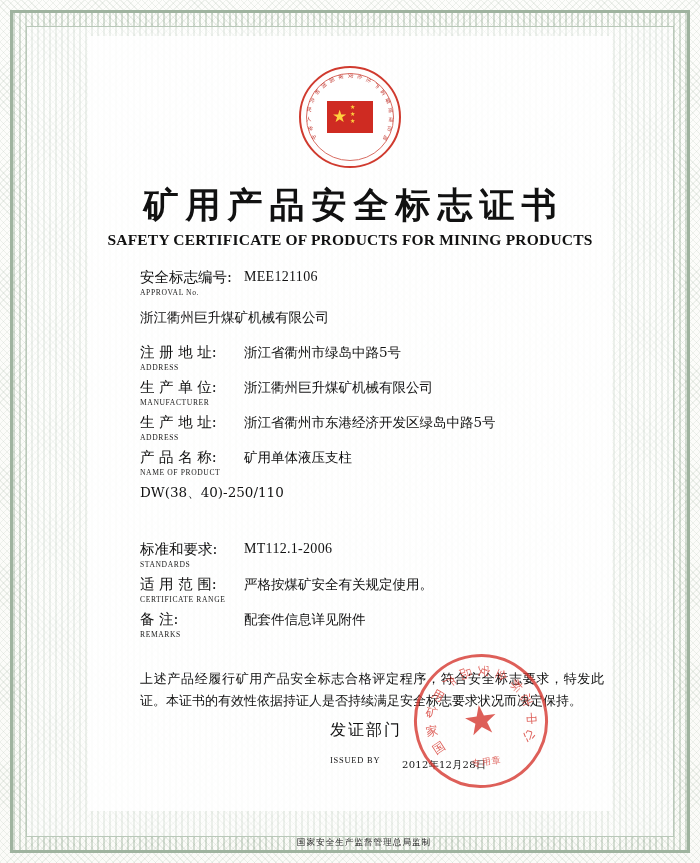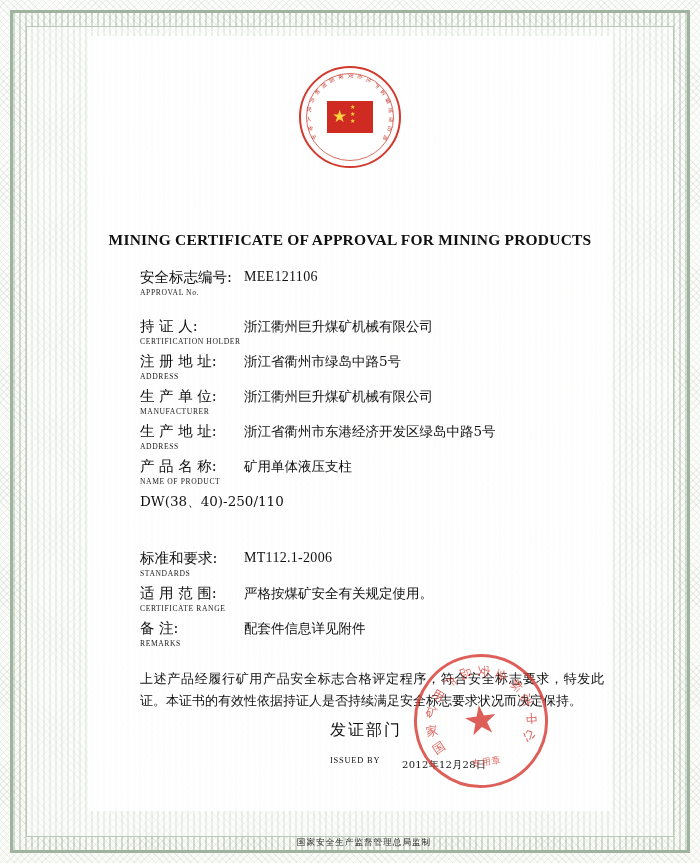--- a/index.html
+++ b/index.html
@@ -183,21 +183,21 @@
   .value.num {
     font-family: "Liberation Serif", serif;
     font-size: 14px;
     letter-spacing: 0.3px;
   }
 
   
   .row-top {
     display: flex;
     align-items: flex-start;
-    margin-bottom: 20px;
+    margin-bottom: 11px;
   }
   .col-left { width: 230px; display: flex; }
   .col-right { display: flex; }
   .col-right .label-block { width: 86px; }
 
   
   .gap-lg { height: 22px; }
 
   
   .statement {
@@ -333,39 +333,36 @@
           <span style="font-size: 5.2px; transform: rotate(106.667deg) translate(0px, -41px) rotate(90deg) translate(-50%, -50%);">总</span>
           <span style="font-size: 5.2px; transform: rotate(120deg) translate(0px, -41px) rotate(90deg) translate(-50%, -50%);">局</span>
         </div>
       <span class="emblem-core">
         <span class="bigstar">★</span>
         <span class="smallstars">★<br>★<br>★</span>
       </span>
     </div>
   </div>
 
-  <div class="title-en">MINING CERTIFICATE OF APPROVAL FOR MINING PRODUCTS</div>
+  <div class="title-cn">矿用产品安全标志证书</div>
+  <div class="title-en">SAFETY CERTIFICATE OF PRODUCTS FOR MINING PRODUCTS</div>
 
   <div class="fields">
 
     <div class="row-top">
       <div class="col-left">
         <div class="label-block">
           <span class="label-cn">安全标志编号:</span>
           <span class="label-en">APPROVAL No.</span>
         </div>
         <div class="value num">MEE121106</div>
       </div>
     </div>
 
     <div class="row">
-      <div class="label-block">
-        <span class="label-cn">持 证 人:</span>
-        <span class="label-en">CERTIFICATION HOLDER</span>
-      </div>
       <div class="value">浙江衢州巨升煤矿机械有限公司</div>
     </div>
 
     <div class="row">
       <div class="label-block">
         <span class="label-cn">注 册 地 址:</span>
         <span class="label-en">ADDRESS</span>
       </div>
       <div class="value">浙江省衢州市绿岛中路5号</div>
     </div>

